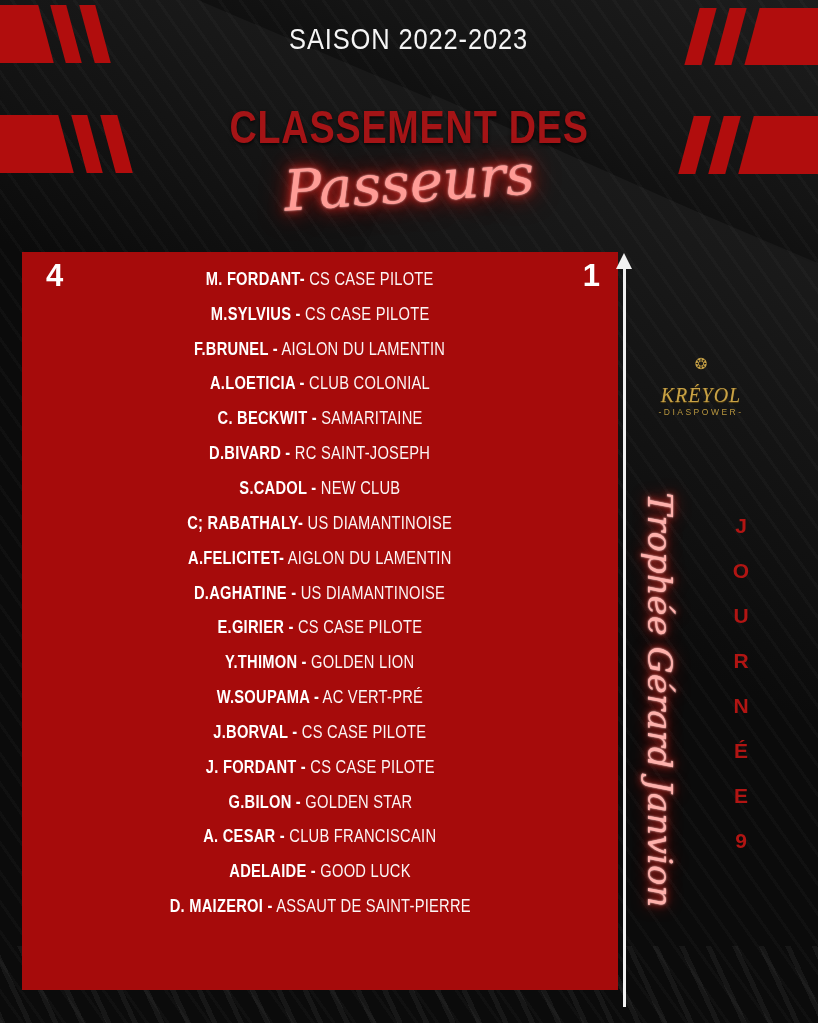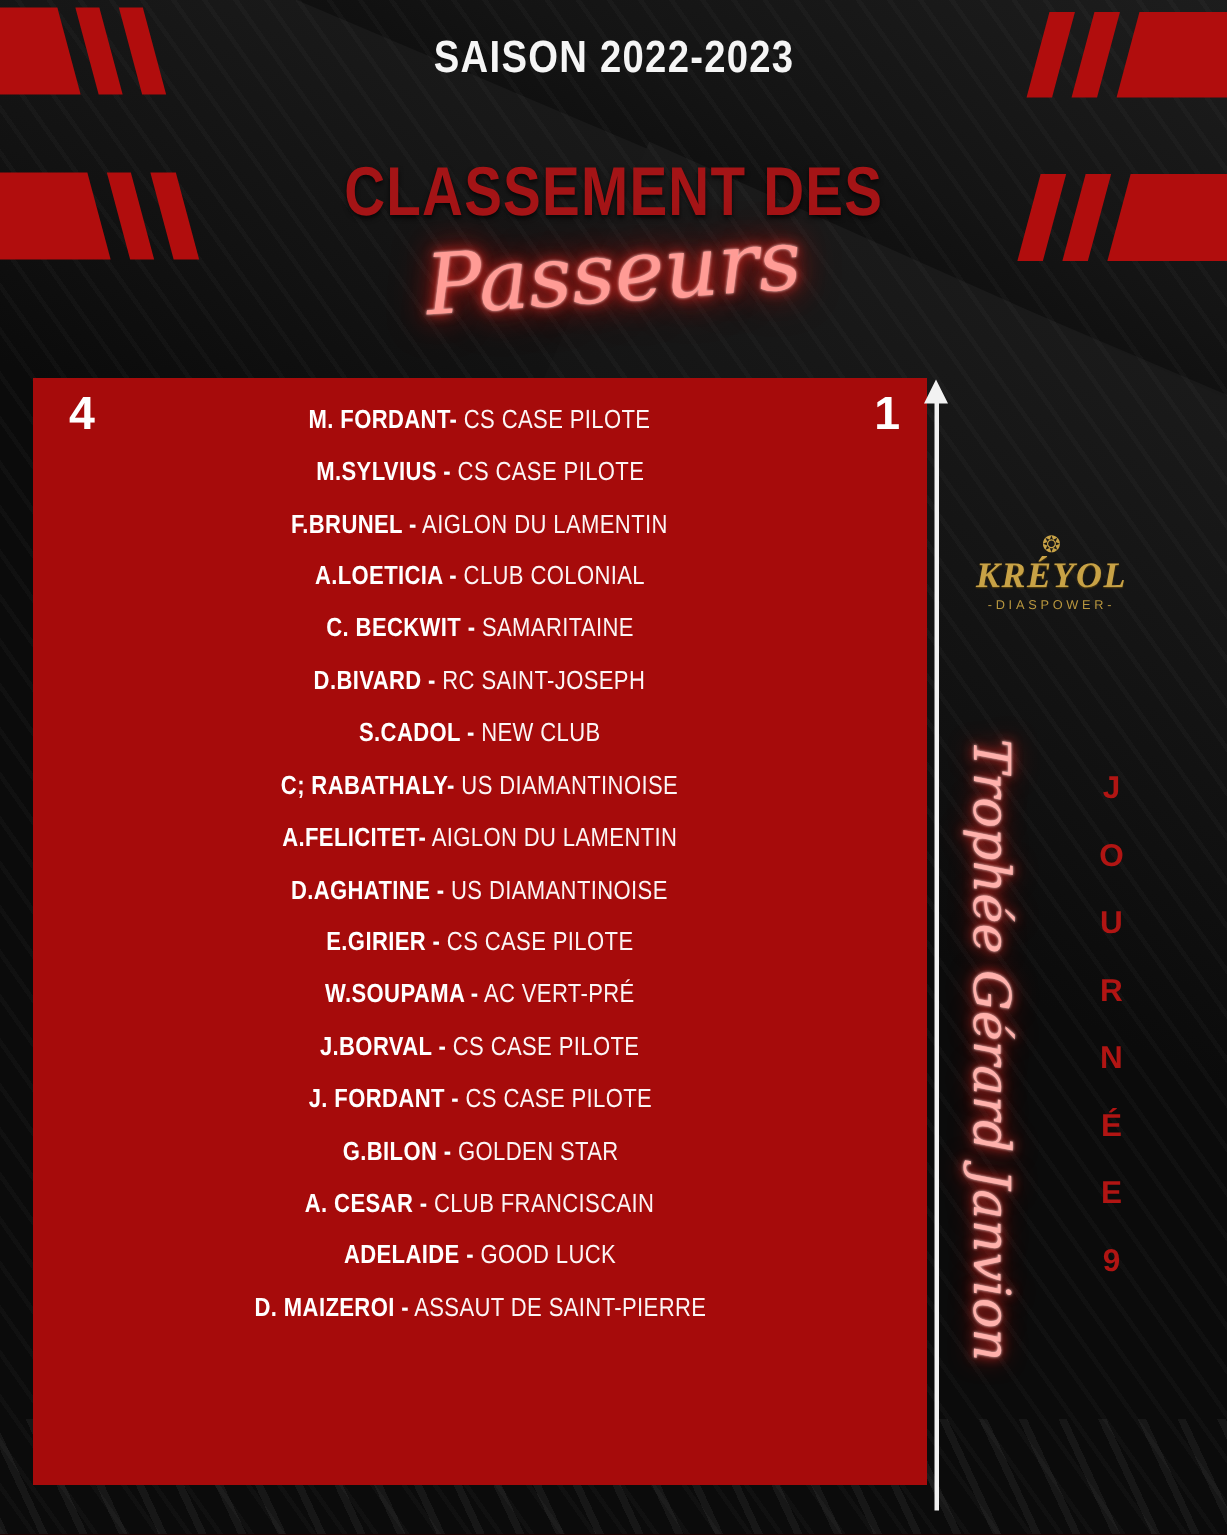--- a/index.html
+++ b/index.html
@@ -19,21 +19,21 @@
   .pinstripes{left:0;top:0;width:818px;height:1023px;
     background:repeating-linear-gradient(55deg,rgba(255,255,255,0.025) 0 3px,rgba(0,0,0,0) 3px 17px);}
   .bottomstripes{left:0;top:946px;width:818px;height:77px;
     background:repeating-linear-gradient(65deg,rgba(255,255,255,0.05) 0 5px,rgba(0,0,0,0) 5px 24px);}
   
   .stripe{position:absolute;background:#b10d0d;}
   .skL{transform:skewX(15deg);}   
   .skR{transform:skewX(-15deg);}  
   
   .season{position:absolute;left:0;top:22px;width:818px;text-align:center;
-    color:#f5f5f5;font-size:30px;font-weight:bold;letter-spacing:1px;}
+    color:#f5f5f5;font-size:30px;font-weight:normal;letter-spacing:1px;}
   .season span{display:inline-block;transform:scaleX(0.85);}
   .title1{position:absolute;left:0;top:100px;width:818px;text-align:center;
     color:#a41416;font-size:46px;font-weight:bold;letter-spacing:1px;
     text-shadow:0 2px 4px rgba(0,0,0,0.7);}
   .title1 span{display:inline-block;transform:scaleX(0.82);}
   .title2{position:absolute;left:0;top:150px;width:818px;text-align:center;
     font-family:"DejaVu Serif",serif;font-style:italic;font-size:56px;
     color:#ff9b95;transform:rotate(-4deg);
     text-shadow:0 0 2px #ffd9d6,0 0 8px #e2302a,0 0 18px #b01510,0 0 28px #8f0e0c;}
   
@@ -48,22 +48,22 @@
   .row .pname{font-weight:bold;}
   .row .pclub{font-weight:normal;opacity:0.96;}
   
   .arrow-shaft{position:absolute;left:623px;top:268px;width:3px;height:739px;background:#f2f2f2;}
   .arrow-head{position:absolute;left:616px;top:253px;width:0;height:0;
     border-left:8px solid transparent;border-right:8px solid transparent;
     border-bottom:16px solid #f2f2f2;}
   
   .logo{position:absolute;left:645px;top:356px;width:112px;text-align:center;color:#c8a246;}
   .logo .emblem{font-size:15px;line-height:15px;display:block;}
-  .logo .brand{font-size:24px;font-weight:bold;font-style:italic;letter-spacing:1px;
-    font-family:"Liberation Serif",serif;display:block;margin-top:0;
+  .logo .brand{font-size:20px;font-weight:normal;font-style:italic;letter-spacing:1px;
+    font-family:"Liberation Serif",serif;display:block;margin-top:13px;
     text-shadow:0 1px 1px #5b4310;}
   .logo .sub{font-size:8.5px;letter-spacing:2.5px;display:block;margin-top:0;color:#b8963e;}
   
   .trophy{position:absolute;left:412px;top:672px;width:480px;height:56px;
     transform:rotate(90deg);transform-origin:center;
     font-family:"DejaVu Serif",serif;font-style:italic;font-size:34px;
     text-align:center;color:#ffb0ab;white-space:nowrap;
     text-shadow:0 0 2px #ffe0de,0 0 7px #e2302a,0 0 16px #b01510;}
   
   .journee{position:absolute;left:726px;top:514px;width:30px;
@@ -178,20 +178,26 @@
           </span>
         </div>
 
         <div class="row">
           <span class="inner">
             <span class="pname">E.GIRIER -</span>
             <span class="pclub">CS CASE PILOTE</span>
           </span>
         </div>
 
+        <div class="row">
+          <span class="inner">
+            <span class="pname">Y.THIMON -</span>
+            <span class="pclub">GOLDEN LION</span>
+          </span>
+        </div>
 
         <div class="row">
           <span class="inner">
             <span class="pname">W.SOUPAMA -</span>
             <span class="pclub">AC VERT-PRÉ</span>
           </span>
         </div>
 
         <div class="row">
           <span class="inner">

